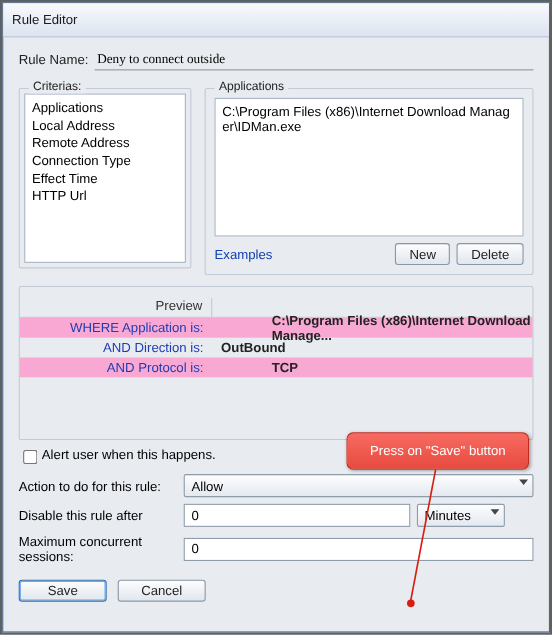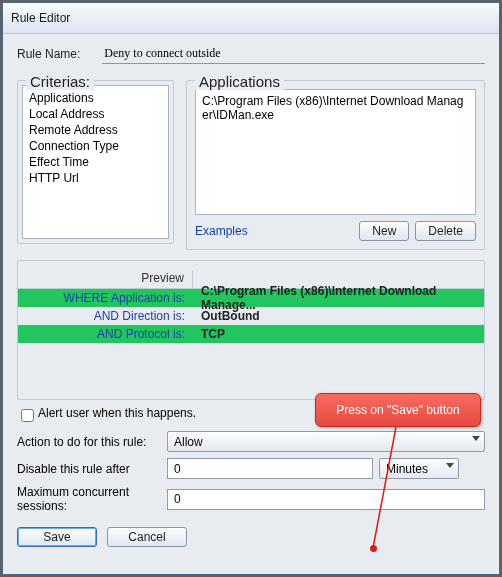--- a/index.html
+++ b/index.html
@@ -2,45 +2,45 @@
 <html><head>
 <meta charset="utf-8">
 <style>
 * { box-sizing: border-box; font-family: "Segoe UI", Tahoma, sans-serif; font-size: 12px; }
 body { margin: 0; background: #606060; padding: 2px; }
 .window { width: 498px; height: 573px; background: #e8ebf0; border: 1px solid #4a6a8a; position: relative; }
 .titlebar { height: 28px; background: linear-gradient(#f8fafd, #dce4f0); border-bottom: 1px solid #b8c4d4; display: flex; align-items: center; padding: 15px 8px; color: #1a1a1a; font-size: 13px; }
 .body { padding: 10px 14px 8px 14px; position: relative; }
 
 .row { display: flex; align-items: center; margin-bottom: 10px; }
-.field-label { color: #222; margin-right: 22px; }
+.field-label { color: #222; margin-right: 6px; }
 input[type=text].line-input { border: none; border-bottom: 1px solid #8a97a8; background: transparent; padding: 2px 2px; outline: none; font-family: Liberation Serif, serif; }
 .rule-name-input { flex: 1; }
 
 .columns { display: flex; gap: 12px; }
 .fieldset { position: relative; border: 1px solid #c2cad6; border-radius: 2px; padding: 8px; margin-top: 6px; }
-.fieldset .legend { position: absolute; top: -8px; left: 8px; background: #e8ebf0; padding: 0 4px; color: #222; font-size: 15px; }
+.fieldset .legend { position: absolute; top: -8px; left: 8px; background: #e8ebf0; padding: 0 4px; color: #222; font-size: 11px; }
 .criterias-box { width: 147px; height: 154px; background: #fff; border: 1px solid #a8b4c4; padding: 4px; }
 .criterias-box div { padding: 1px 2px; cursor: default; }
 
 .apps-col { flex: 1; }
 .apps-list { height: 126px; background: #fff; border: 1px solid #a8b4c4; padding: 4px 6px; overflow: hidden; word-break: break-all; }
 .apps-footer { display: flex; align-items: center; margin-top: 6px; }
 .link { color: #1040b0; text-decoration: none; cursor: pointer; }
 
 .btn { background: linear-gradient(#fdfdfd,#e1e6ee); border: 1px solid #8a97a8; border-radius: 3px; padding: 2px 12px; cursor: pointer; color: #222; }
 .btn.focused { border-color: #2f6fb3; box-shadow: 0 0 0 1px #6fa8e8 inset; }
 
 .preview-frame { border: 1px solid #c2cad6; border-radius: 2px; margin-top: 10px; height: 140px; position: relative; }
 .preview-table { position: absolute; left: 0; right: 0; top: 10px; }
 .preview-header-row { height: 18px; display: flex; border-bottom: 1px solid #c2cad6; }
 .preview-header-row .c1 { width: 175px; border-right: 1px solid #c2cad6; text-align: right; padding-right: 8px; color:#333; }
 
 .preview-row { display: flex; height: 18px; align-items: center; }
-.preview-row.alt { background: #22c55e; }
+.preview-row.alt { background: #f9a8d4; gap: 46px; }
 .preview-row .c1 { width: 175px; text-align: right; color: #1e3db3; padding-right: 8px; }
 .preview-row .c2 { padding-left: 8px; color: #222; flex:1;font-weight:bold; }
 
 .check-row { display:flex; margin-top: 6px; }
 .check-row input { margin-right: 4px; }
 
 .opt-row { display:flex; align-items:center; margin-top: 6px; }
 .opt-label { width: 150px; }
 .combo { background: linear-gradient(#fdfdfd,#e4e9f0); border: 1px solid #8f9dab; border-radius: 2px; height: 21px; display:flex; align-items:center; padding: 0 6px; position: relative; cursor: default; }
 .combo .arrow { position:absolute; right:4px; top:4px; width:0;height:0;border-left:4px solid transparent;border-right:4px solid transparent;border-top:5px solid #444; }

